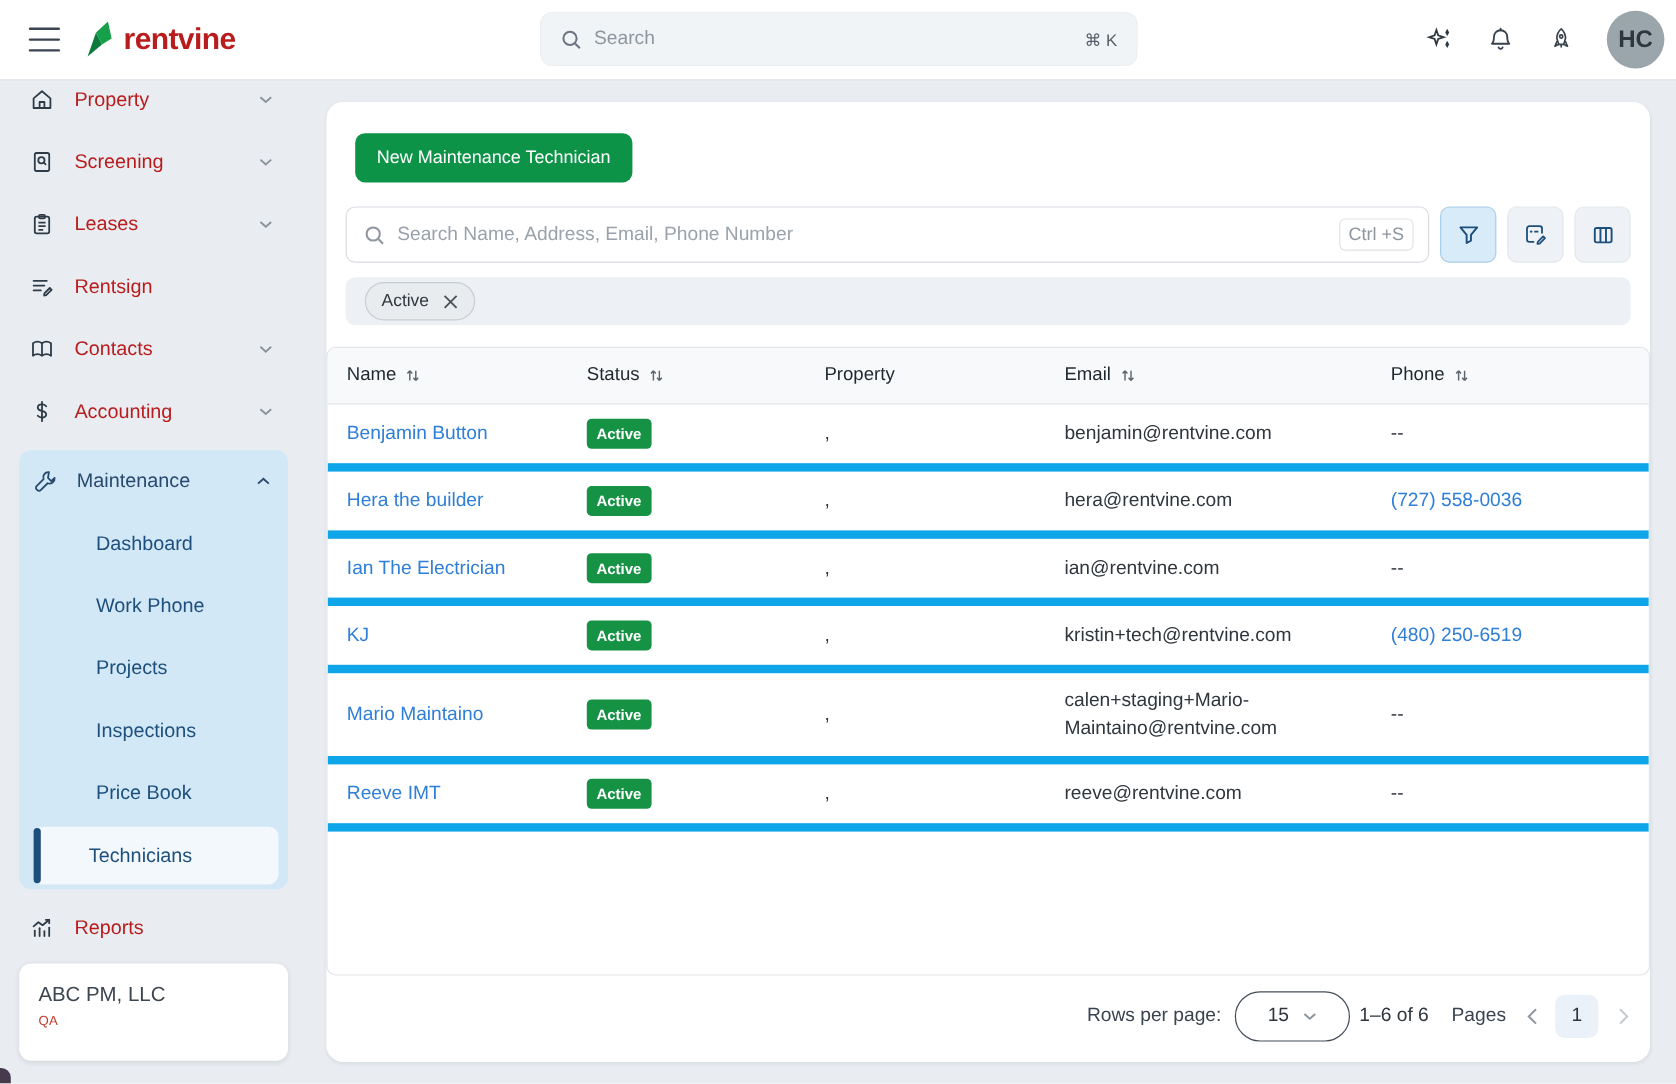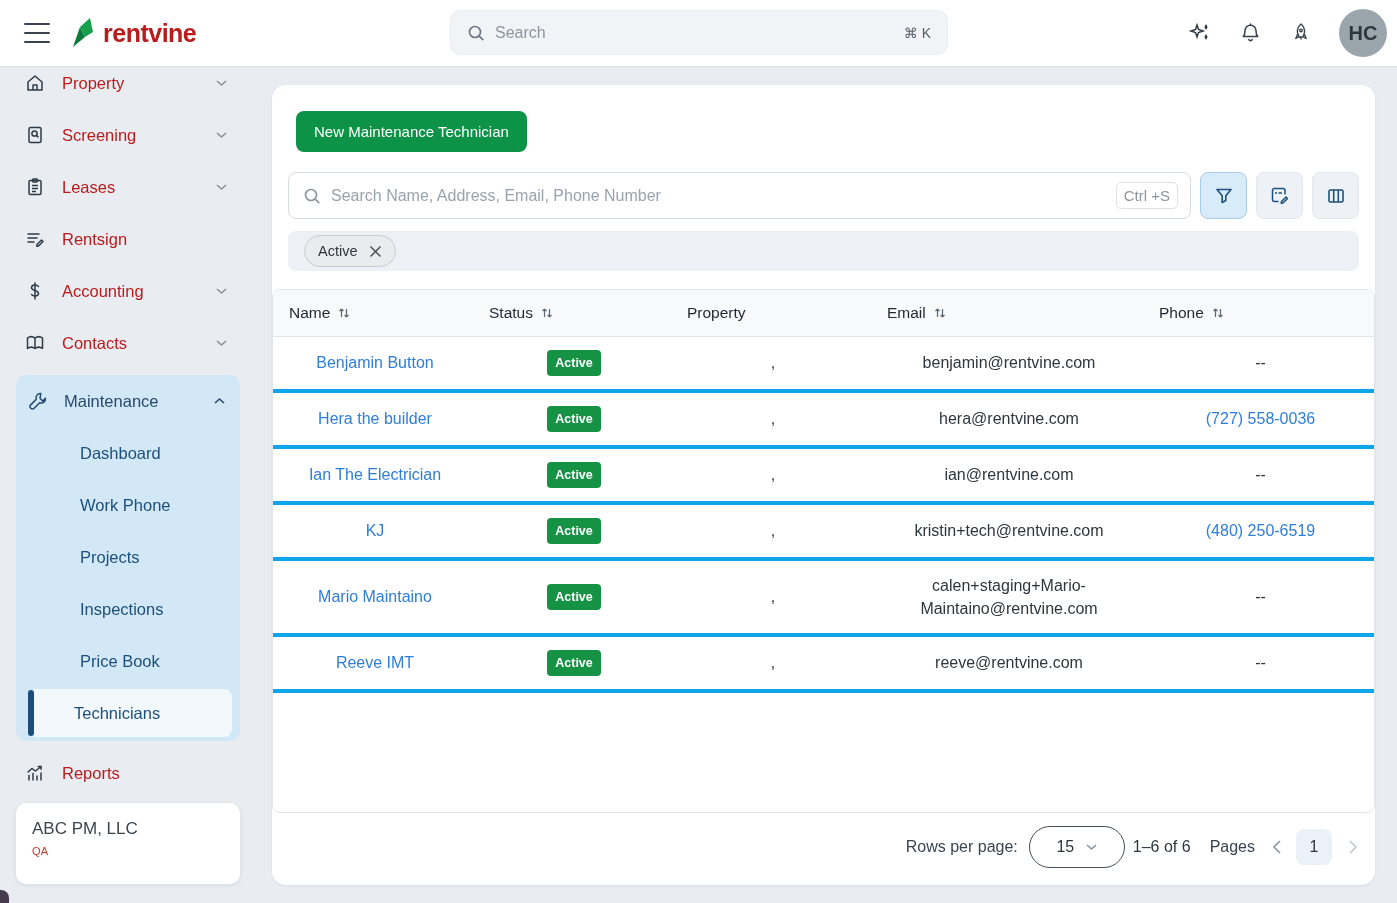--- a/index.html
+++ b/index.html
@@ -63,21 +63,21 @@
 
   .chip-bar { margin:12px 16px 0; height:40px; background:#edf1f5; border-radius:8px; display:flex; align-items:center; padding:0 16px; }
   .chip { height:32px; display:flex; align-items:center; gap:11px; background:#e9ecef; border:1px solid #c8cdd2; border-radius:16px;
           padding:0 13px; font-size:14.5px; color:#2f363d; }
   .chip-x { cursor:pointer; display:flex; }
 
   .table-box { margin:18px 0 0; height:524px; border:1px solid #e2e6ea; border-radius:8px; overflow:hidden; }
   .grid-cols { display:grid; grid-template-columns:200px 198px 200px 272px 1fr; }
   .thead { height:47px; background:#f7f9fb; border-bottom:1px solid #e2e6ea; align-items:center; }
   .th { display:flex; align-items:center; gap:7px; padding-left:16px; font-size:15.5px; font-weight:500; color:#1f2730; cursor:pointer; }
-  .tr { min-height:56px; border-bottom:4px solid #0ea5e9; align-items:center;text-align:center; }
+  .tr { min-height:56px; border-bottom:7px solid #0ea5e9; align-items:center; }
   .tr.tall { min-height:76px; }
   .td { padding:8px 12px 8px 16px; font-size:16px; color:#2f363d; overflow-wrap:break-word; line-height:1.45; }
   a.cell-link { color:#2f7ed8; text-decoration:none; cursor:pointer; }
   .badge { display:inline-block; background:#169245; color:#fff; font-size:12.5px; font-weight:700; border-radius:4px; padding:4px 8px 3px; }
 
   .pager { position:absolute; right:16px; bottom:17px; height:42px; display:flex; align-items:center; }
   .pager-label { font-size:16px; color:#3a4450; }
   .rows-select { margin-left:11px; width:96px; height:42px; border:1px solid #454f59; border-radius:21px; display:flex; align-items:center;
                  justify-content:center; gap:12px; font-size:16px; color:#2f363d; cursor:pointer; background:#fff; }
   .range-text { margin-left:8px; font-size:16px; color:#2f363d; }
@@ -201,41 +201,41 @@
           <line x1="3" y1="9" x2="12" y2="9"></line>
           <line x1="3" y1="13" x2="9" y2="13"></line>
         <path d="M12 15.5 L16.5 11 L18 12.5 L13.5 17 L11.8 17.3 Z" stroke-linejoin="round"></path>
       </svg>
     </span>
     <span class="lbl">Rentsign</span>
   </div>
 
   <div class="nav-item">
     <span class="nav-icon">
+      <svg width="20" height="20" viewBox="0 0 20 20" fill="none" stroke="#2e3b47" stroke-width="1.5" stroke-linejoin="round">
+        <path d="M2.5 5c2.2-1.6 5.3-1.6 7.5 0 2.2-1.6 5.3-1.6 7.5 0 v10.5 c-2.2-1.6-5.3-1.6-7.5 0 -2.2-1.6-5.3-1.6-7.5 0 Z"></path>
+        <line x1="10" y1="5" x2="10" y2="15.5"></line>
+      </svg>
+    </span>
+    <span class="lbl">Contacts</span>
+    <span class="chev">
+      <svg width="11" height="8" viewBox="0 0 11 8" fill="none" stroke="#8a939c" stroke-width="1.6">
+          <polyline points="1,2 5.5,6 10,2"></polyline>
+        </svg>
+    </span>
+  </div>
+
+  <div class="nav-item">
+    <span class="nav-icon">
       <svg width="20" height="20" viewBox="0 0 20 20" fill="none" stroke="#2e3b47" stroke-width="1.5" stroke-linecap="round">
         <path d="M13.5 5.5c-.8-1-2-1.5-3.5-1.5-2 0-3.5 1.1-3.5 2.7 0 3.6 7 1.9 7 5.6 0 1.6-1.5 2.7-3.5 2.7-1.5 0-2.7-.5-3.5-1.5"></path>
         <line x1="10" y1="2" x2="10" y2="18"></line>
       </svg>
     </span>
     <span class="lbl">Accounting</span>
-    <span class="chev">
-      <svg width="11" height="8" viewBox="0 0 11 8" fill="none" stroke="#8a939c" stroke-width="1.6">
-          <polyline points="1,2 5.5,6 10,2"></polyline>
-        </svg>
-    </span>
-  </div>
-
-  <div class="nav-item">
-    <span class="nav-icon">
-      <svg width="20" height="20" viewBox="0 0 20 20" fill="none" stroke="#2e3b47" stroke-width="1.5" stroke-linejoin="round">
-        <path d="M2.5 5c2.2-1.6 5.3-1.6 7.5 0 2.2-1.6 5.3-1.6 7.5 0 v10.5 c-2.2-1.6-5.3-1.6-7.5 0 -2.2-1.6-5.3-1.6-7.5 0 Z"></path>
-        <line x1="10" y1="5" x2="10" y2="15.5"></line>
-      </svg>
-    </span>
-    <span class="lbl">Contacts</span>
     <span class="chev">
       <svg width="11" height="8" viewBox="0 0 11 8" fill="none" stroke="#8a939c" stroke-width="1.6">
           <polyline points="1,2 5.5,6 10,2"></polyline>
         </svg>
     </span>
   </div>
 
   <div class="mnt-group">
     <div class="mnt-head">
       <span class="nav-icon">

